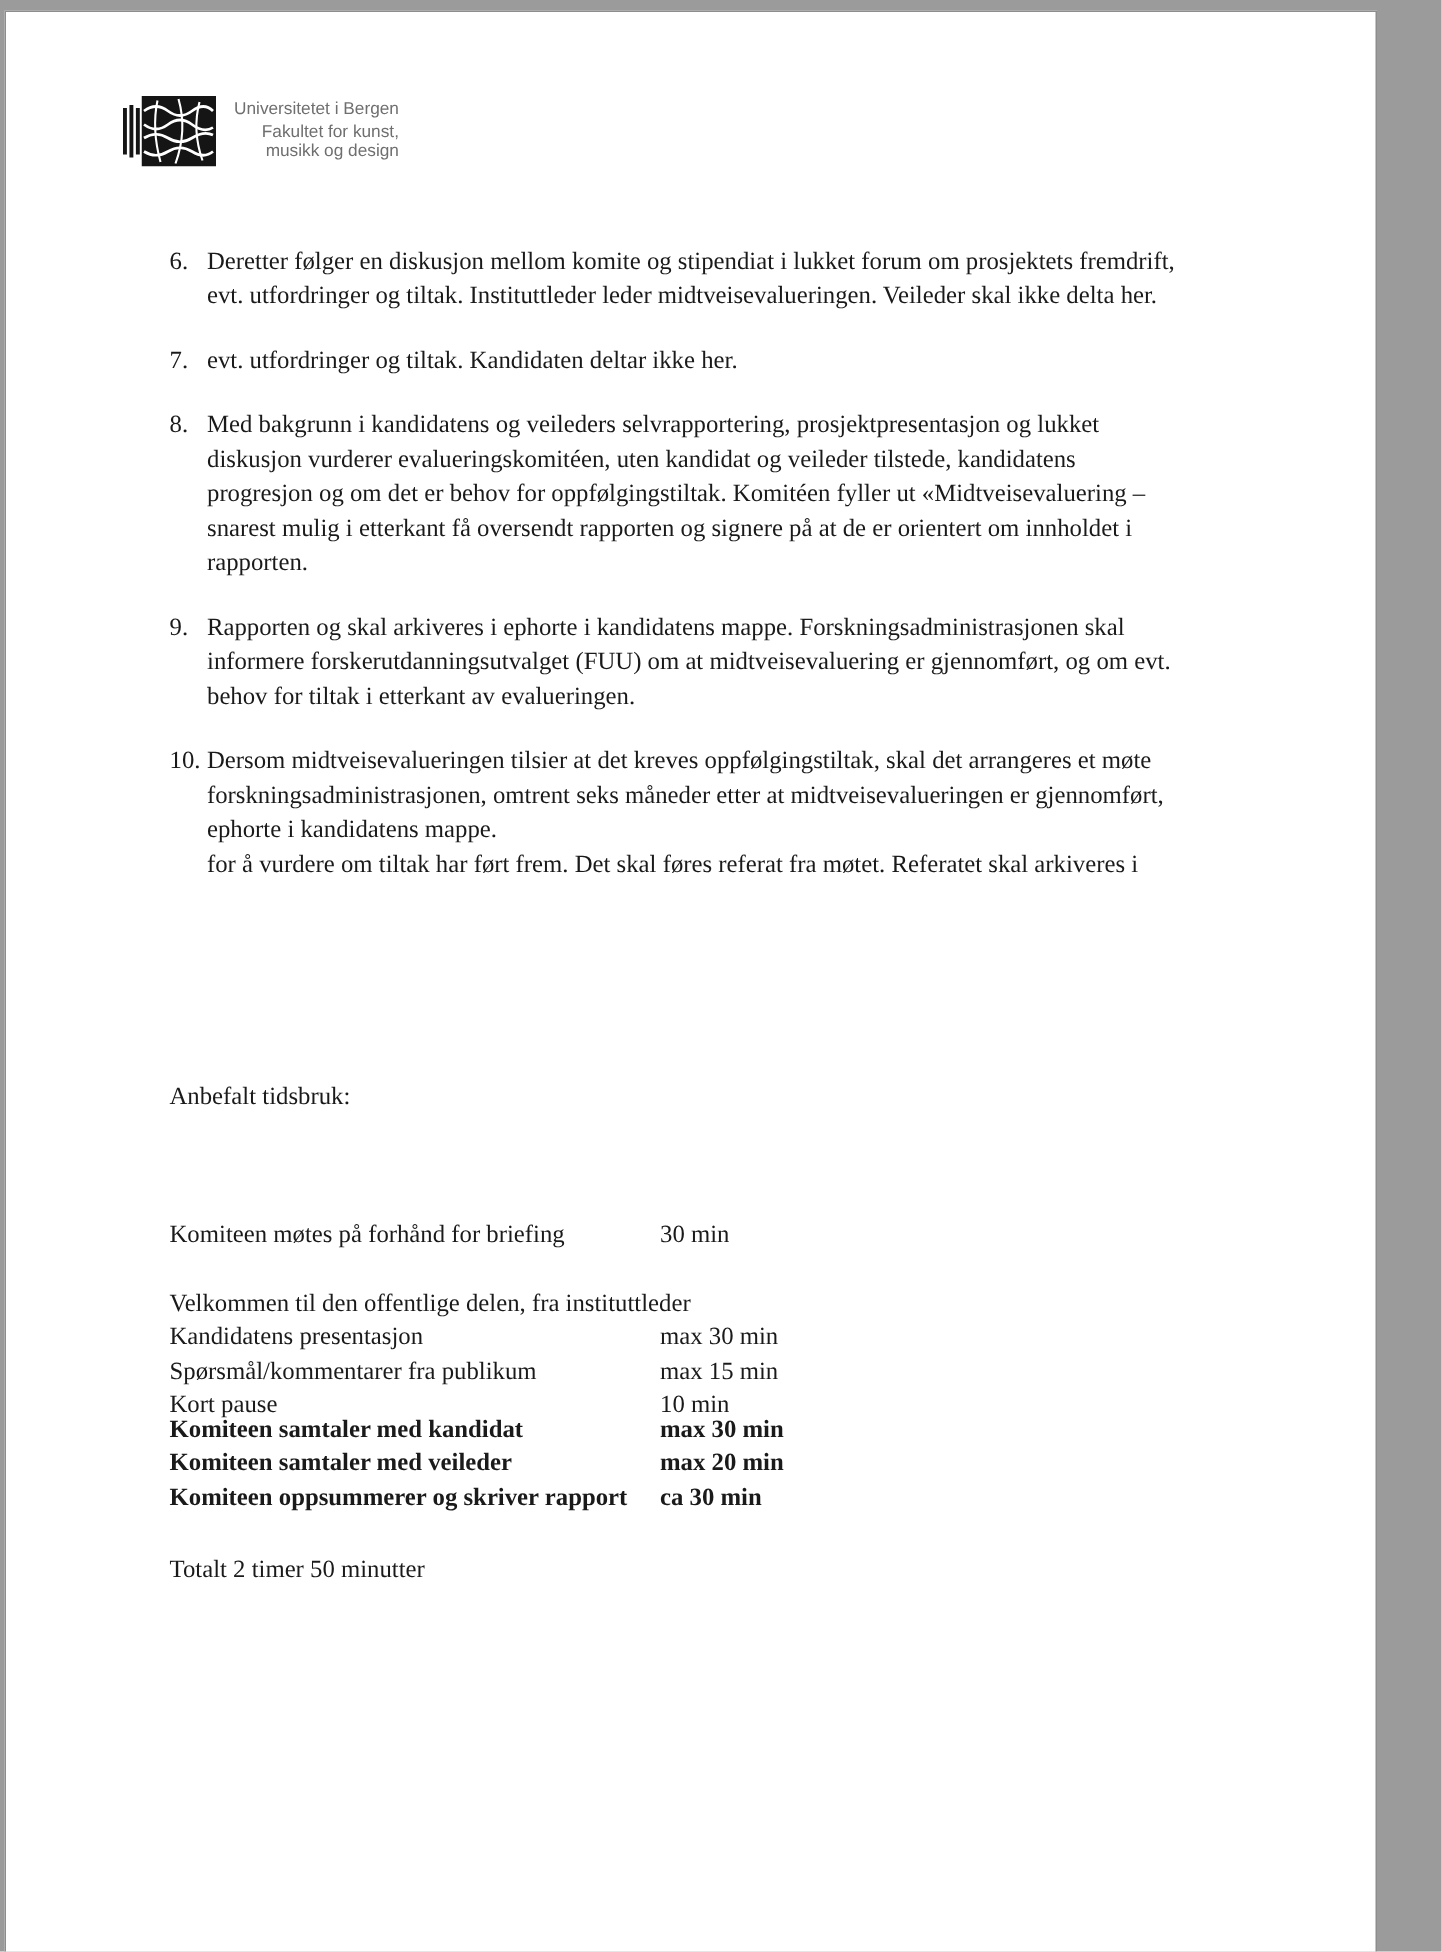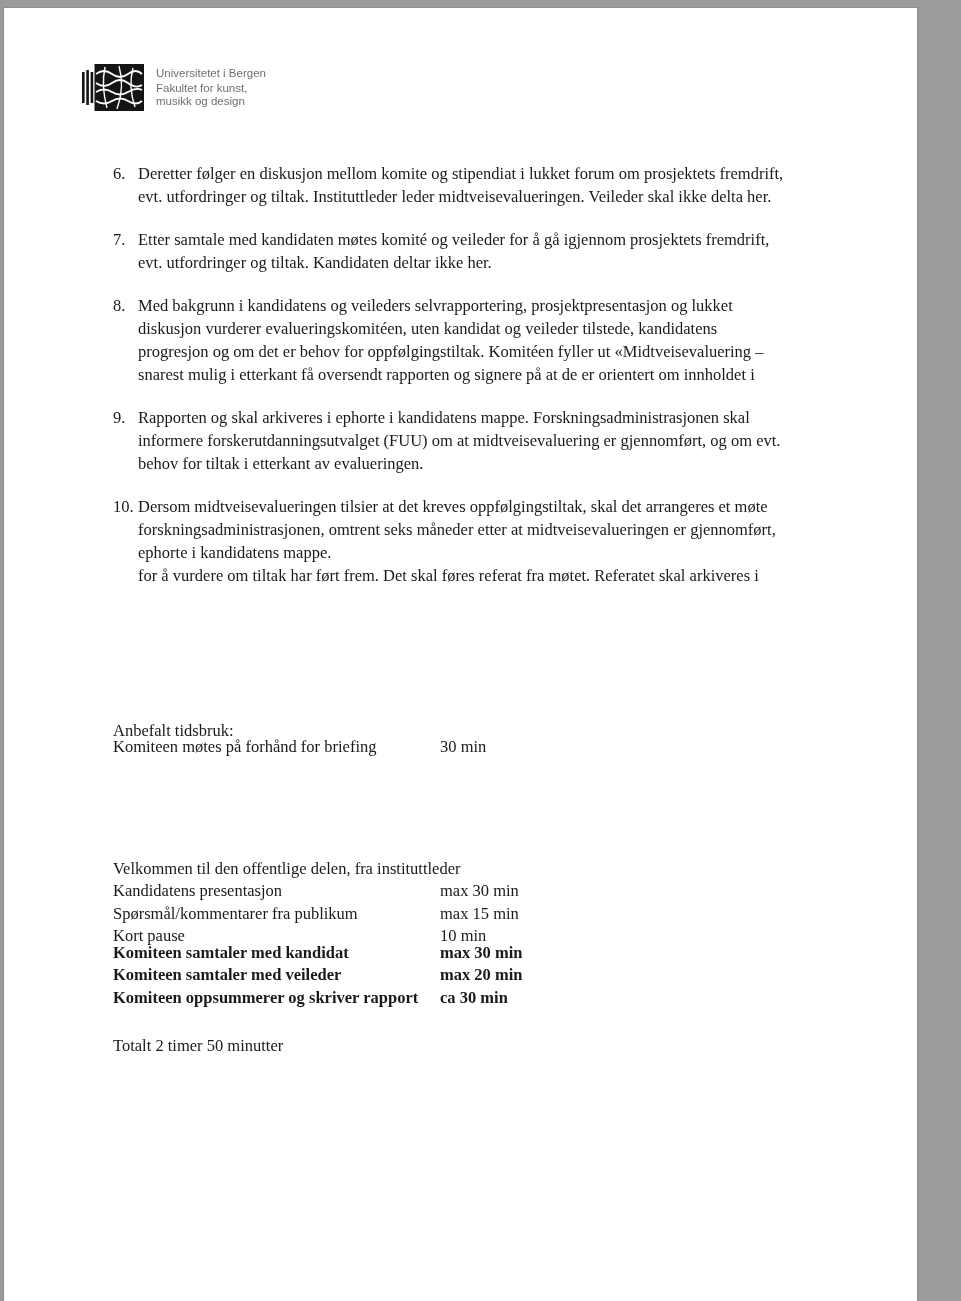--- a/index.html
+++ b/index.html
@@ -19,39 +19,39 @@
   }
   
   .brand {
     position: absolute; left: 78px; top: 56px;
     display: flex; align-items: flex-start;
   }
   .logo-mark { display: block; width: 62px; height: 47px; }
   .brand-text {
     margin-left: 12px; padding-top: 3px;
     font-family: "Liberation Sans", "DejaVu Sans", sans-serif;
-    font-size: 11.5px; line-height: 12.5px; color: #6f6f6f;
+    font-size: 11.5px; line-height: 12.5px; color: #6f6f6f; text-align: right;
   }
   .brand-text .org { margin-bottom: 2.5px; }
   
   .doc-text { font-size: 16.5px; line-height: 23px; color: #1a1a1a; }
   .ln { white-space: nowrap; }
   .list {
     position: absolute; left: 109px; top: 154px;
     margin: 0; padding: 0; list-style: none;
     width: 740px;
   }
   .list li { position: relative; padding-left: 25px; margin-bottom: 20px; }
   .list .num { position: absolute; left: 0; top: 0; }
   .intro { position: absolute; left: 109px; top: 711px; }
   
   .sched { position: absolute; left: 109px; width: 740px; font-size: 16.5px; color: #1a1a1a; }
   .sched .row { position: relative; height: 22.4px; line-height: 22.4px; white-space: nowrap; }
   .sched .time { position: absolute; left: 327px; top: 0; }
-  .g1 { top: 728px; }
+  .g1 { top: 804px; }
   .g2 { top: 822px; margin-top: 28px; }
   .g3 { top: 934px; font-weight: bold; }
   .total-line { position: absolute; left: 109px; top: 1026px; white-space: nowrap; }
 </style>
 </head>
 <body>
 
 <div class="page">
 
   <div class="brand">
@@ -78,29 +78,29 @@
   </div>
 
   <ol class="list doc-text">
     <li>
       <span class="num">6.</span>
       <div class="ln">Deretter følger en diskusjon mellom komite og stipendiat i lukket forum om prosjektets fremdrift,</div>
       <div class="ln">evt. utfordringer og tiltak. Instituttleder leder midtveisevalueringen. Veileder skal ikke delta her.</div>
     </li>
     <li>
       <span class="num">7.</span>
-      <div class="ln">Etter samtale med kandidaten møtes komité og veileder for å gå igjennom prosjektets fremdrift,</div>
       <div class="ln">evt. utfordringer og tiltak. Kandidaten deltar ikke her.</div>
     </li>
     <li>
       <span class="num">8.</span>
       <div class="ln">Med bakgrunn i kandidatens og veileders selvrapportering, prosjektpresentasjon og lukket</div>
       <div class="ln">diskusjon vurderer evalueringskomitéen, uten kandidat og veileder tilstede, kandidatens</div>
       <div class="ln">progresjon og om det er behov for oppfølgingstiltak. Komitéen fyller ut «Midtveisevaluering –</div>
       <div class="ln">snarest mulig i etterkant få oversendt rapporten og signere på at de er orientert om innholdet i</div>
+      <div class="ln">rapporten.</div>
     </li>
     <li>
       <span class="num">9.</span>
       <div class="ln">Rapporten og skal arkiveres i ephorte i kandidatens mappe. Forskningsadministrasjonen skal</div>
       <div class="ln">informere forskerutdanningsutvalget (FUU) om at midtveisevaluering er gjennomført, og om evt.</div>
       <div class="ln">behov for tiltak i etterkant av evalueringen.</div>
     </li>
     <li>
       <span class="num">10.</span>
       <div class="ln">Dersom midtveisevalueringen tilsier at det kreves oppfølgingstiltak, skal det arrangeres et møte</div>

